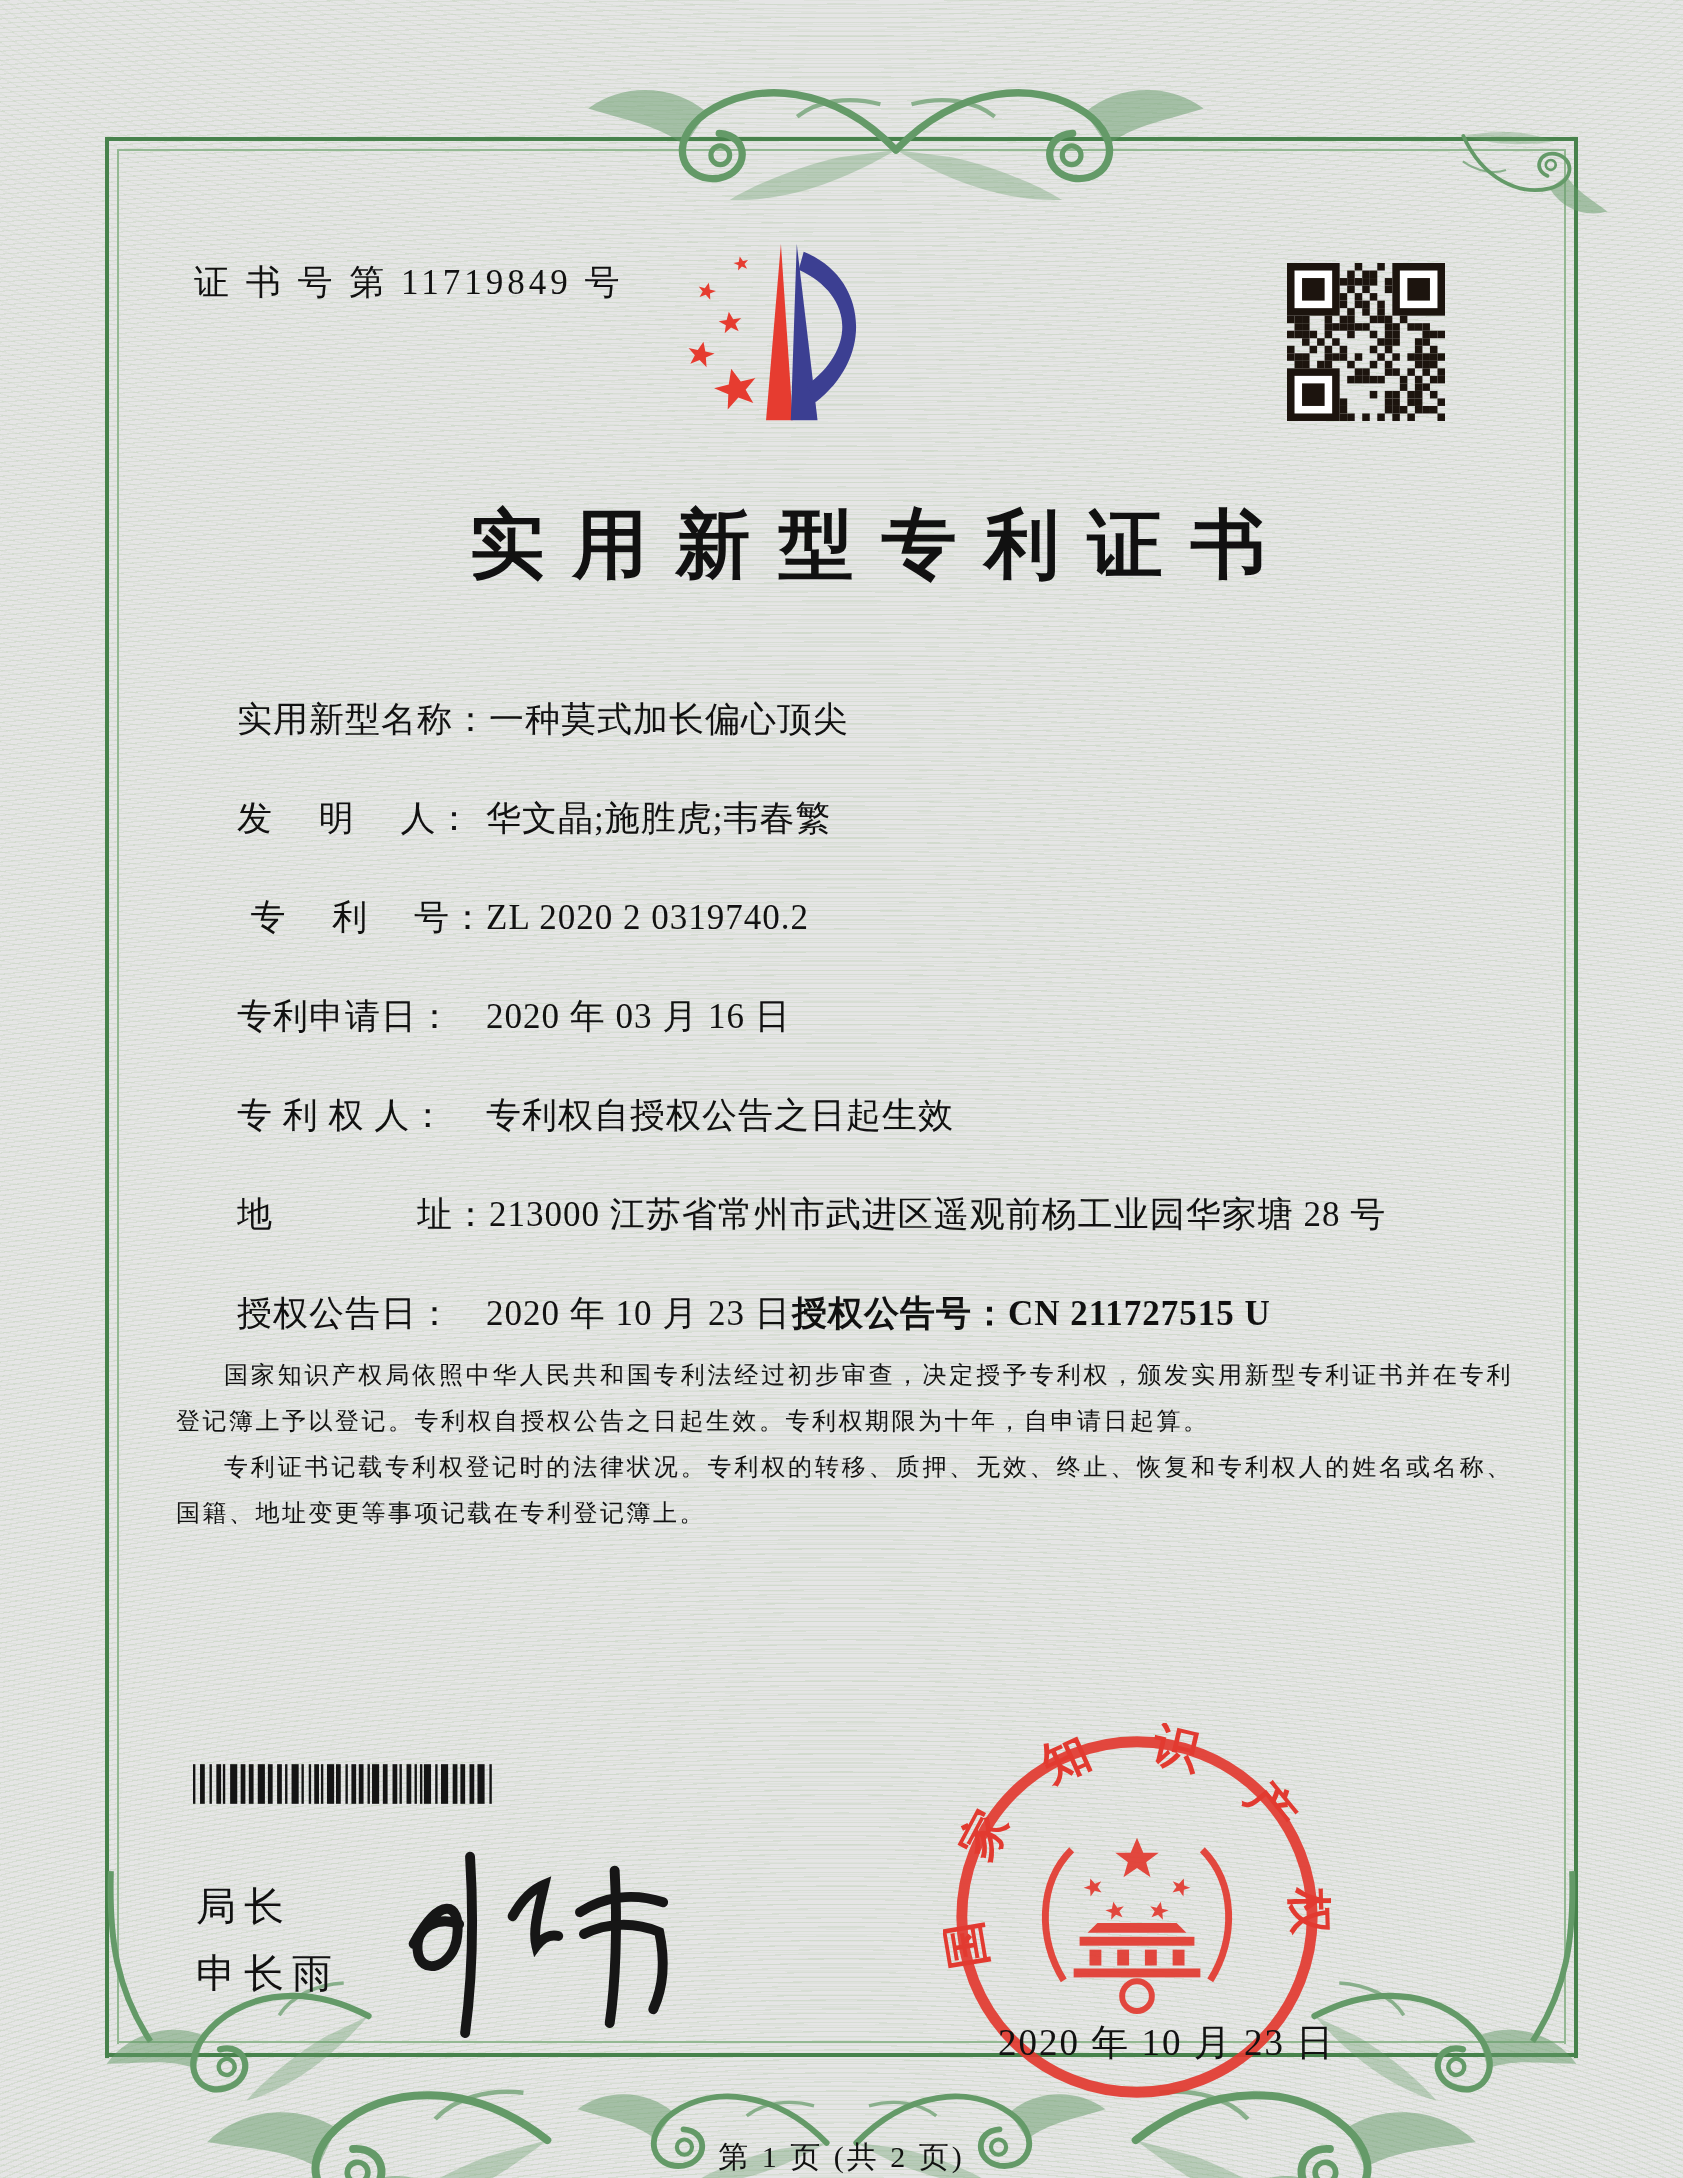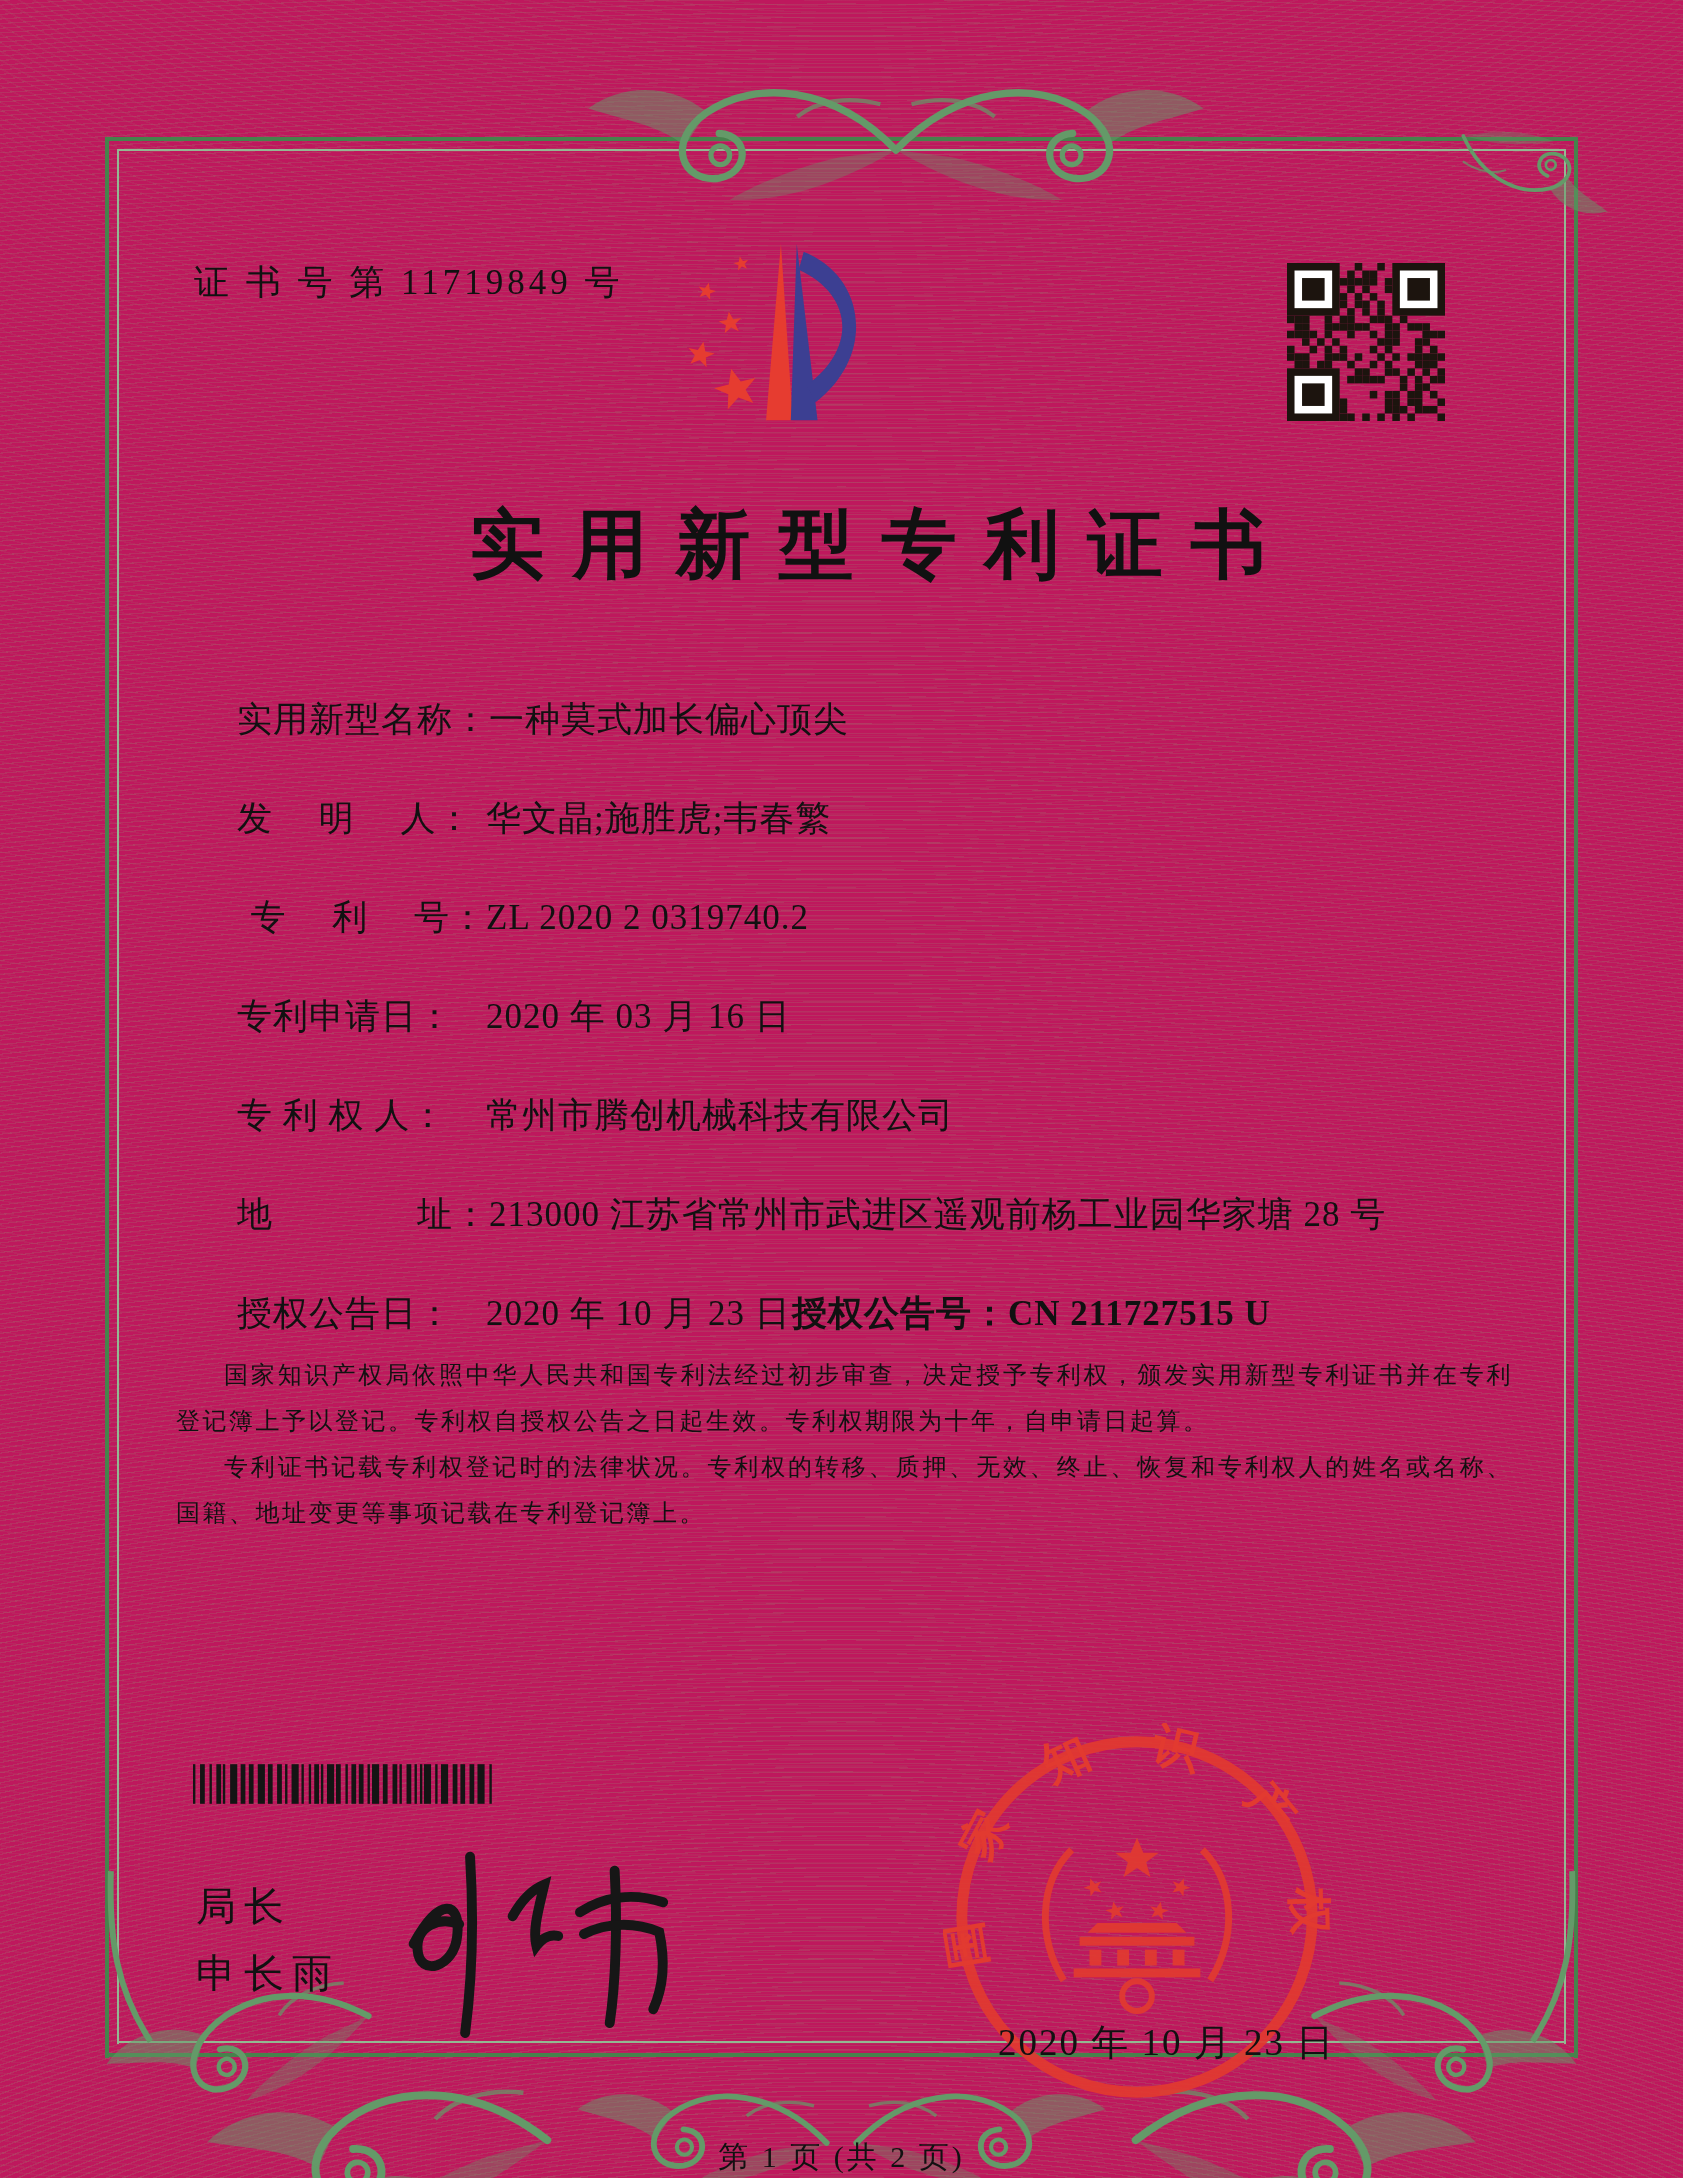--- a/index.html
+++ b/index.html
@@ -1,18 +1,18 @@
 <!DOCTYPE html>
 <html><head>
 <meta charset="utf-8">
 <style>
   html,body{margin:0;padding:0;background:#888;}
   .page{
     position:relative;width:1683px;height:2178px;margin:0 auto;
-    background:#be185d;overflow:hidden;
+    background:#e5e5e5;overflow:hidden;
     font-family:"Liberation Serif","DejaVu Serif",serif;color:#111;
   }
   
   .page::before{
     content:"";position:absolute;inset:0;pointer-events:none;
     background:
       repeating-radial-gradient(1782px 812px at 50% 118%, rgba(140,180,120,.16) 0 2.5px, rgba(255,255,255,0) 2.5px 10px),
       repeating-radial-gradient(2079px 1139px at 50% -18%, rgba(140,180,120,.08) 0 2.5px, rgba(255,255,255,0) 2.5px 11px);
   }
   
@@ -268,21 +268,21 @@
   <div class="frow" style="top:795px;">
     <span class="lab">发　 明　 人：</span><span>华文晶;施胜虎;韦春繁</span>
   </div>
   <div class="frow" style="top:894px;text-align:right;">
     <span class="lab">专　 利　 号：</span><span>ZL 2020 2 0319740.2</span>
   </div>
   <div class="frow" style="top:993px;">
     <span class="lab">专利申请日：</span><span>2020 年 03 月 16 日</span>
   </div>
   <div class="frow" style="top:1092px;">
-    <span class="lab">专 利 权 人：</span><span>常州市腾创机械科技有限公司</span>
+    <span class="lab">专 利 权 人：</span><span>专利权自授权公告之日起生效</span>
   </div>
   <div class="frow" style="top:1191px;">
     <span class="lab">地　　　　址：</span><span>213000 江苏省常州市武进区遥观前杨工业园华家塘 28 号</span>
   </div>
   <div class="frow" style="top:1290px;">
     <span class="lab">授权公告日：</span><span>2020 年 10 月 23 日</span>
   </div>
   <div class="grant2">
     <span>授权公告号：</span><span>CN 211727515 U</span>
   </div>

